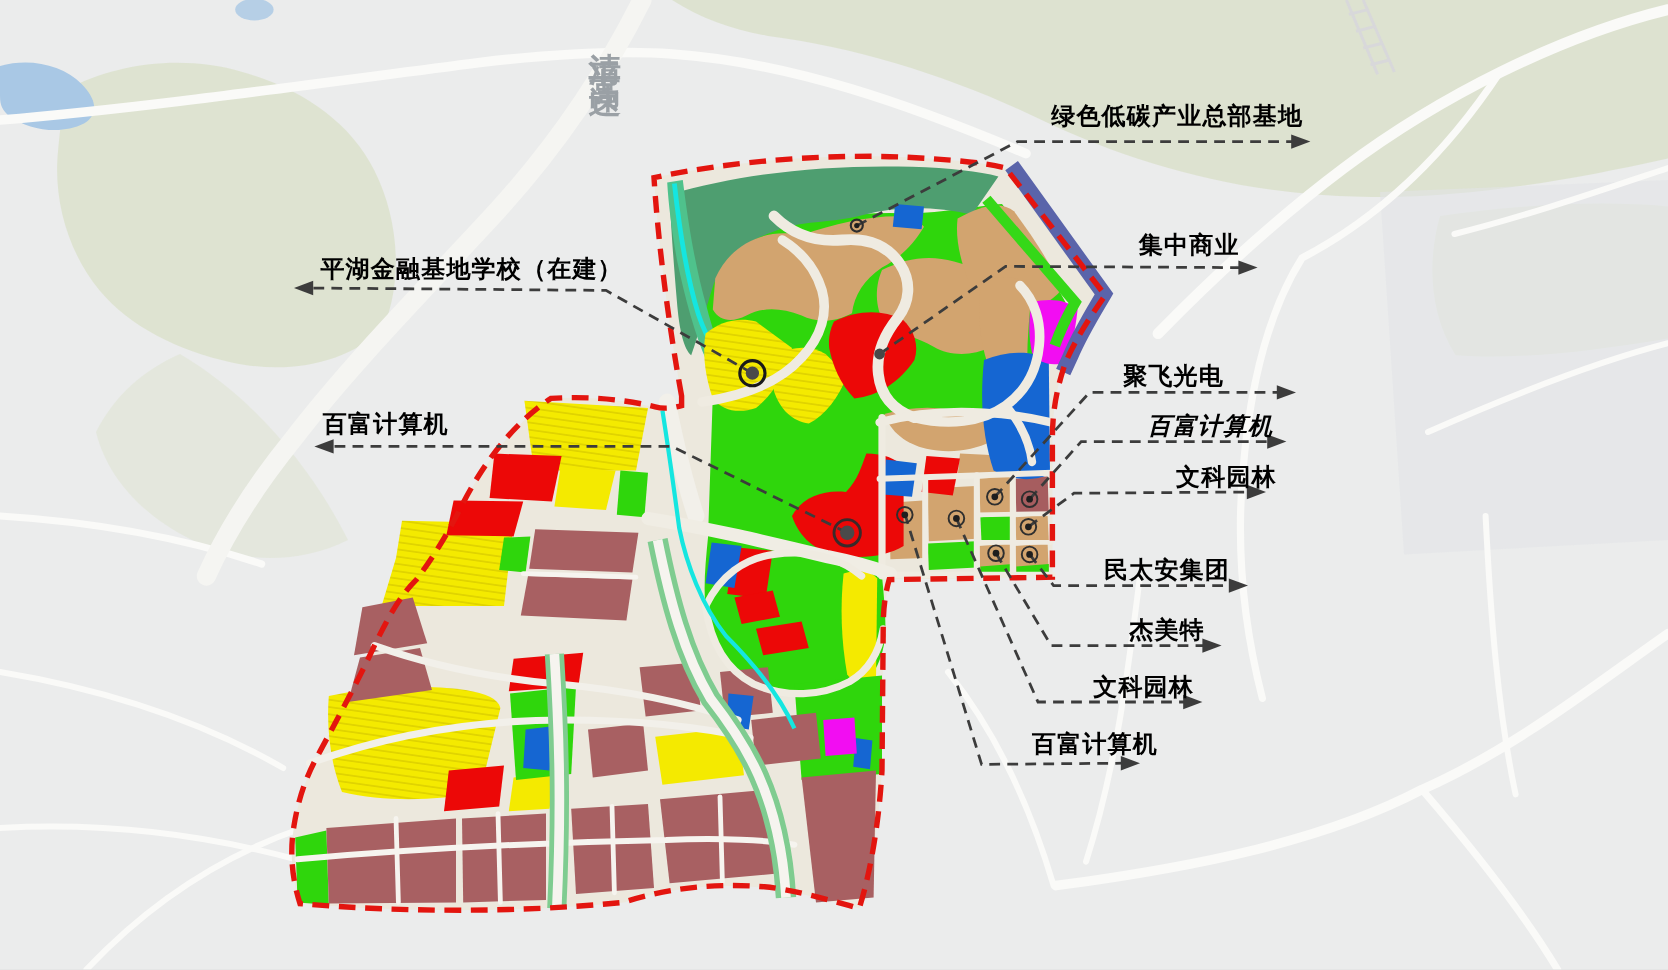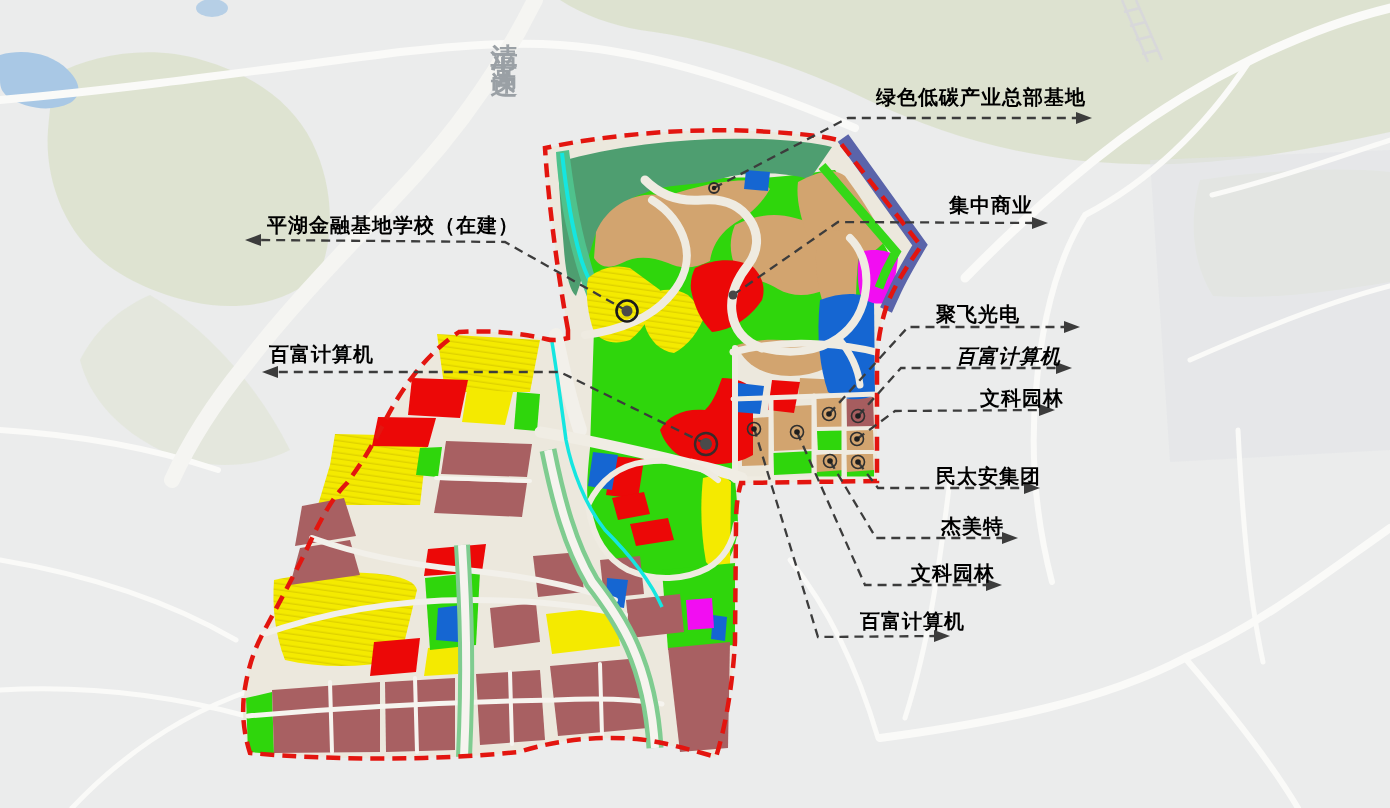--- a/index.html
+++ b/index.html
@@ -287,17 +287,17 @@
 
 <div class="label-v" style="left:486px;top:22px;">清平高速</div>
 
 <div class="label" style="left:876px;top:86px;">绿色低碳产业总部基地</div>
 <div class="label" style="left:267px;top:214px;">平湖金融基地学校（在建）</div>
 <div class="label" style="left:949px;top:194px;">集中商业</div>
 <div class="label" style="left:936px;top:303px;font-family:Liberation Serif, serif;">聚飞光电</div>
 <div class="label" style="left:956px;top:345px;font-style:italic;">百富计算机</div>
 <div class="label" style="left:980px;top:387px;">文科园林</div>
 <div class="label" style="left:269px;top:343px;">百富计算机</div>
-<div class="label" style="left:920px;top:465px;margin-left:16px;">民太安集团</div>
+<div class="label" style="left:920px;top:465px;">民太安集团</div>
 <div class="label" style="left:941px;top:515px;text-align:center;">杰美特</div>
 <div class="label" style="left:911px;top:562px;">文科园林</div>
 <div class="label" style="left:860px;top:610px;">百富计算机</div>
 </div>
 
 </body></html>

